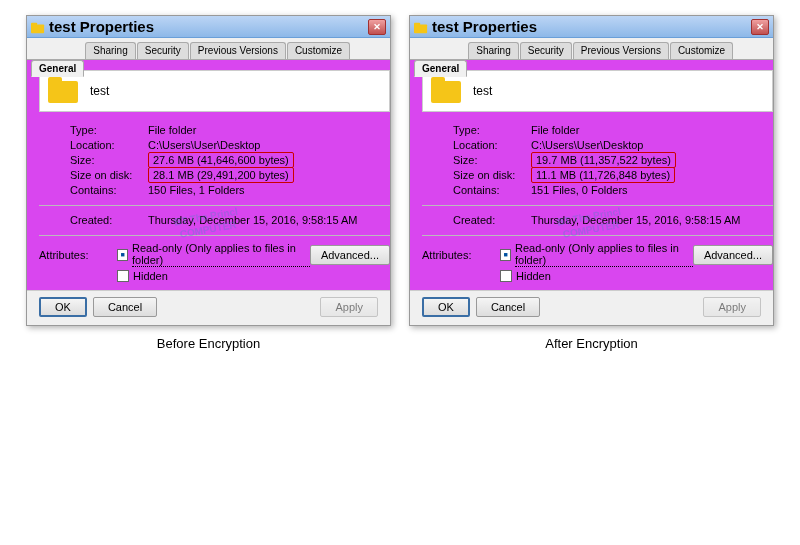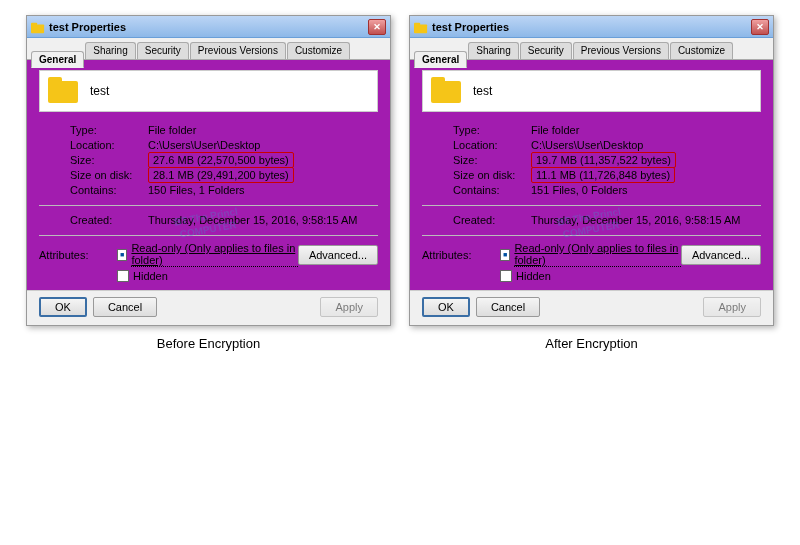--- a/index.html
+++ b/index.html
@@ -62,21 +62,21 @@
       align-items: center;
       gap: 4px;
     }
 
     .title-bar-icon {
       width: 14px;
       height: 14px;
     }
 
     .title-bar-text {
-      font-size: 11px;
+      font-size: 15px;
       font-weight: bold;
       color: #000;
     }
 
     .title-bar-close {
       width: 18px;
       height: 16px;
       background: linear-gradient(to bottom, #f0a0a0 0%, #c05050 100%);
       border: 1px solid #a03030;
       border-radius: 2px;
@@ -108,28 +108,28 @@
       cursor: pointer;
       border-radius: 3px 3px 0 0;
       color: #000;
     }
 
     .tab.active {
       background: #f0f0f0;
       font-weight: bold;
       border-bottom: 1px solid #f0f0f0;
       position: relative;
-      top: 9px;
+      top: 18px;
       z-index: 1;
     }
 
     
     .content {
-      padding: 10px 12px 8px 12px;
-      background: #a21caf;
+      padding: 10px 0 8px 12px;
+      background: #d946ef;
     }
 
     
     .file-header {
       display: flex;
       align-items: center;
       gap: 10px;
       border: 1px solid #ccc;
       background: #fff;
       padding: 6px 8px;
@@ -228,21 +228,20 @@
 
     .checkbox.checked::after {
       content: '■';
       font-size: 7px;
       color: #0050a0;
     }
 
     .readonly-label {
       border-bottom: 1px dotted #000;
       cursor: default;
-      text-decoration: underline;
     }
 
     .separator {
       border: none;
       border-top: 1px solid #bbb;
       margin: 8px 0 6px 0;
     }
 
     
     .bottom-buttons {
@@ -347,21 +346,21 @@
               <td class="label-col">Type:</td>
               <td class="value-col">File folder</td>
             </tr>
             <tr>
               <td class="label-col">Location:</td>
               <td class="value-col">C:\Users\User\Desktop</td>
             </tr>
             <tr>
               <td class="label-col">Size:</td>
               <td class="value-col">
-                <span class="highlight-box">27.6 MB (22,570,500 bytes)</span>
+                <span class="highlight-box">27.6 MB (41,646,600 bytes)</span>
               </td>
             </tr>
             <tr>
               <td class="label-col">Size on disk:</td>
               <td class="value-col">
                 <span class="highlight-box">28.1 MB (29,491,200 bytes)</span>
               </td>
             </tr>
             <tr>
               <td class="label-col">Contains:</td>

